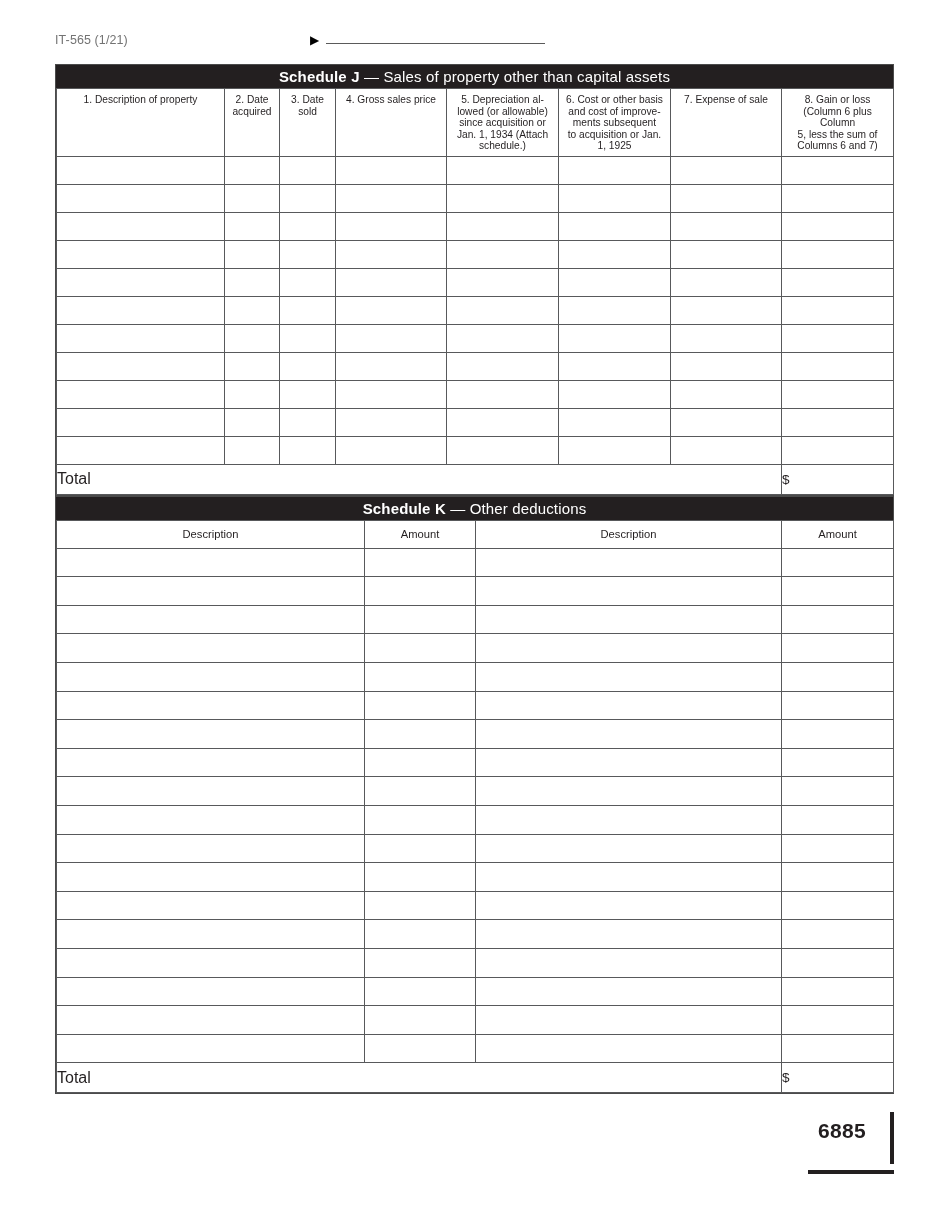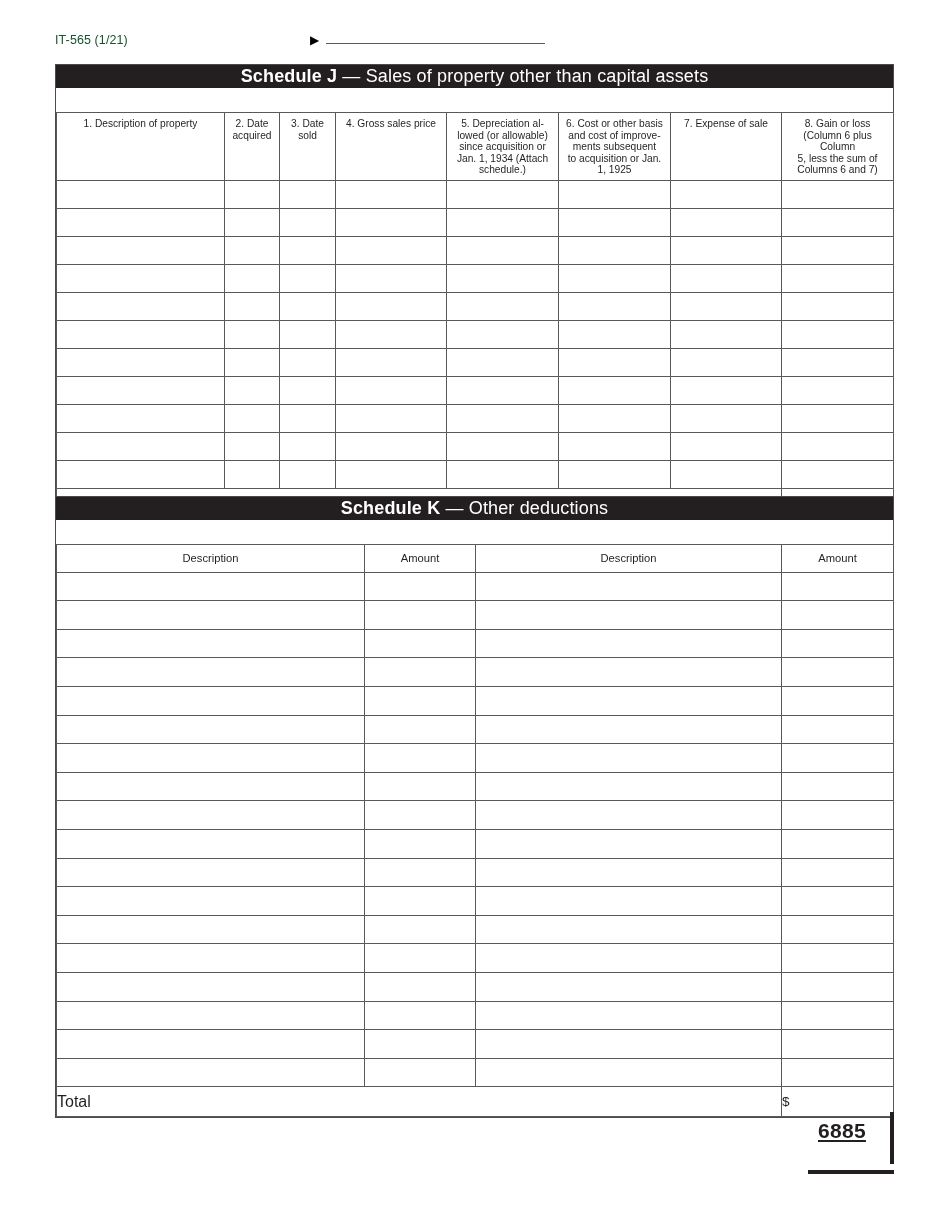--- a/index.html
+++ b/index.html
@@ -22,21 +22,21 @@
     left: 0;
     top: 30px;
     width: 950px;
     height: 26px;
   }
   .form-id {
     position: absolute;
     left: 55px;
     top: 3px;
     font-size: 12.5px;
-    color: #14532d;
+    color: #737373;
     letter-spacing: 0.1px;
     white-space: nowrap;
   }
   .fein-block {
     position: absolute;
     left: 306px;
     top: 0px;
     display: flex;
     align-items: baseline;
     white-space: nowrap;
@@ -67,34 +67,33 @@
     left: 55px;
     width: 839px;
     box-sizing: border-box;
     border: 1.4px solid #4b4b4b;
     background: #fff;
   }
   .sched-bar {
     background: #231f20;
     color: #ffffff;
     text-align: center;
-    font-size: 18px;
+    font-size: 15px;
     line-height: 23px;
     height: 23px;
     letter-spacing: 0.15px;
     white-space: nowrap;
   }
   .sched-bar b { font-weight: bold; }
   .sched-bar .dash { font-weight: normal; }
 
   table.grid {
     border-collapse: collapse;
     width: 100%;
     table-layout: fixed;
-    margin-top: 24px;
   }
   table.grid td, table.grid th {
     border: 1px solid #58595b;
     padding: 0;
     font-weight: normal;
     vertical-align: top;
     background: #fff;
   }
   table.grid tr.hdr th {
     font-size: 10.2px;
@@ -144,21 +143,20 @@
     height: 62px;
   }
   .pagenum {
     position: absolute;
     left: 28px;
     top: 7px;
     font-size: 21px;
     font-weight: bold;
     color: #231f20;
     letter-spacing: 0.3px;
-    text-decoration: underline;
   }
   .bracket-v {
     position: absolute;
     right: 6px;
     top: 0px;
     width: 4.5px;
     height: 52px;
     background: #231f20;
   }
   .bracket-h {

